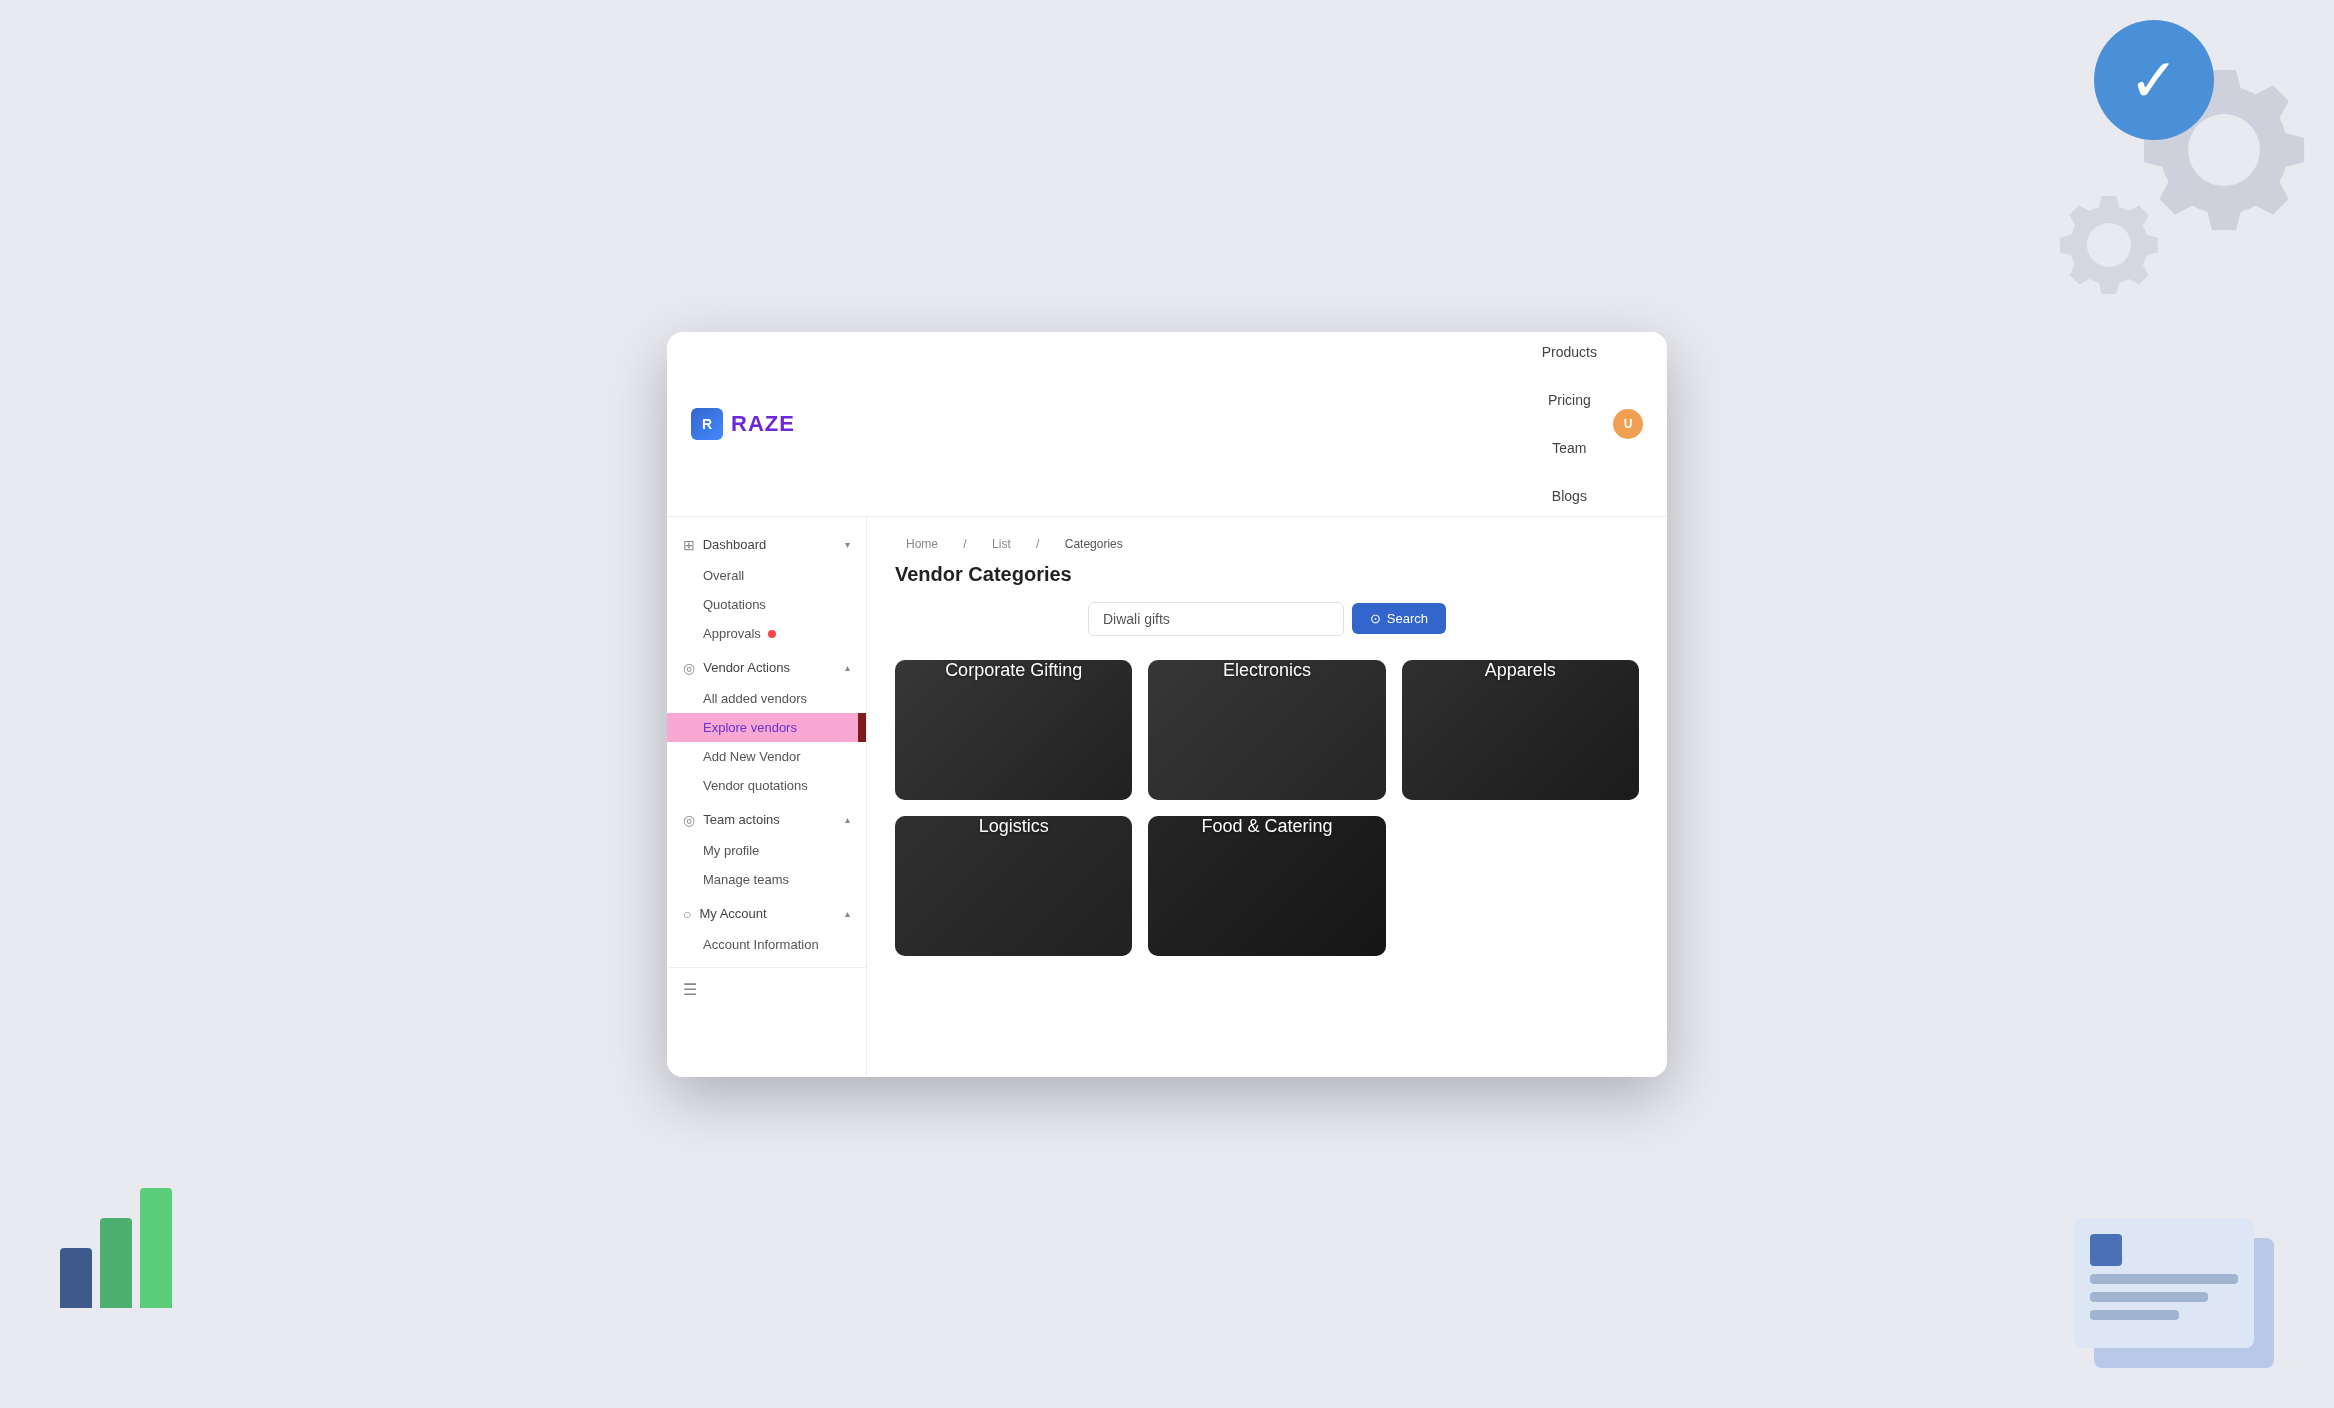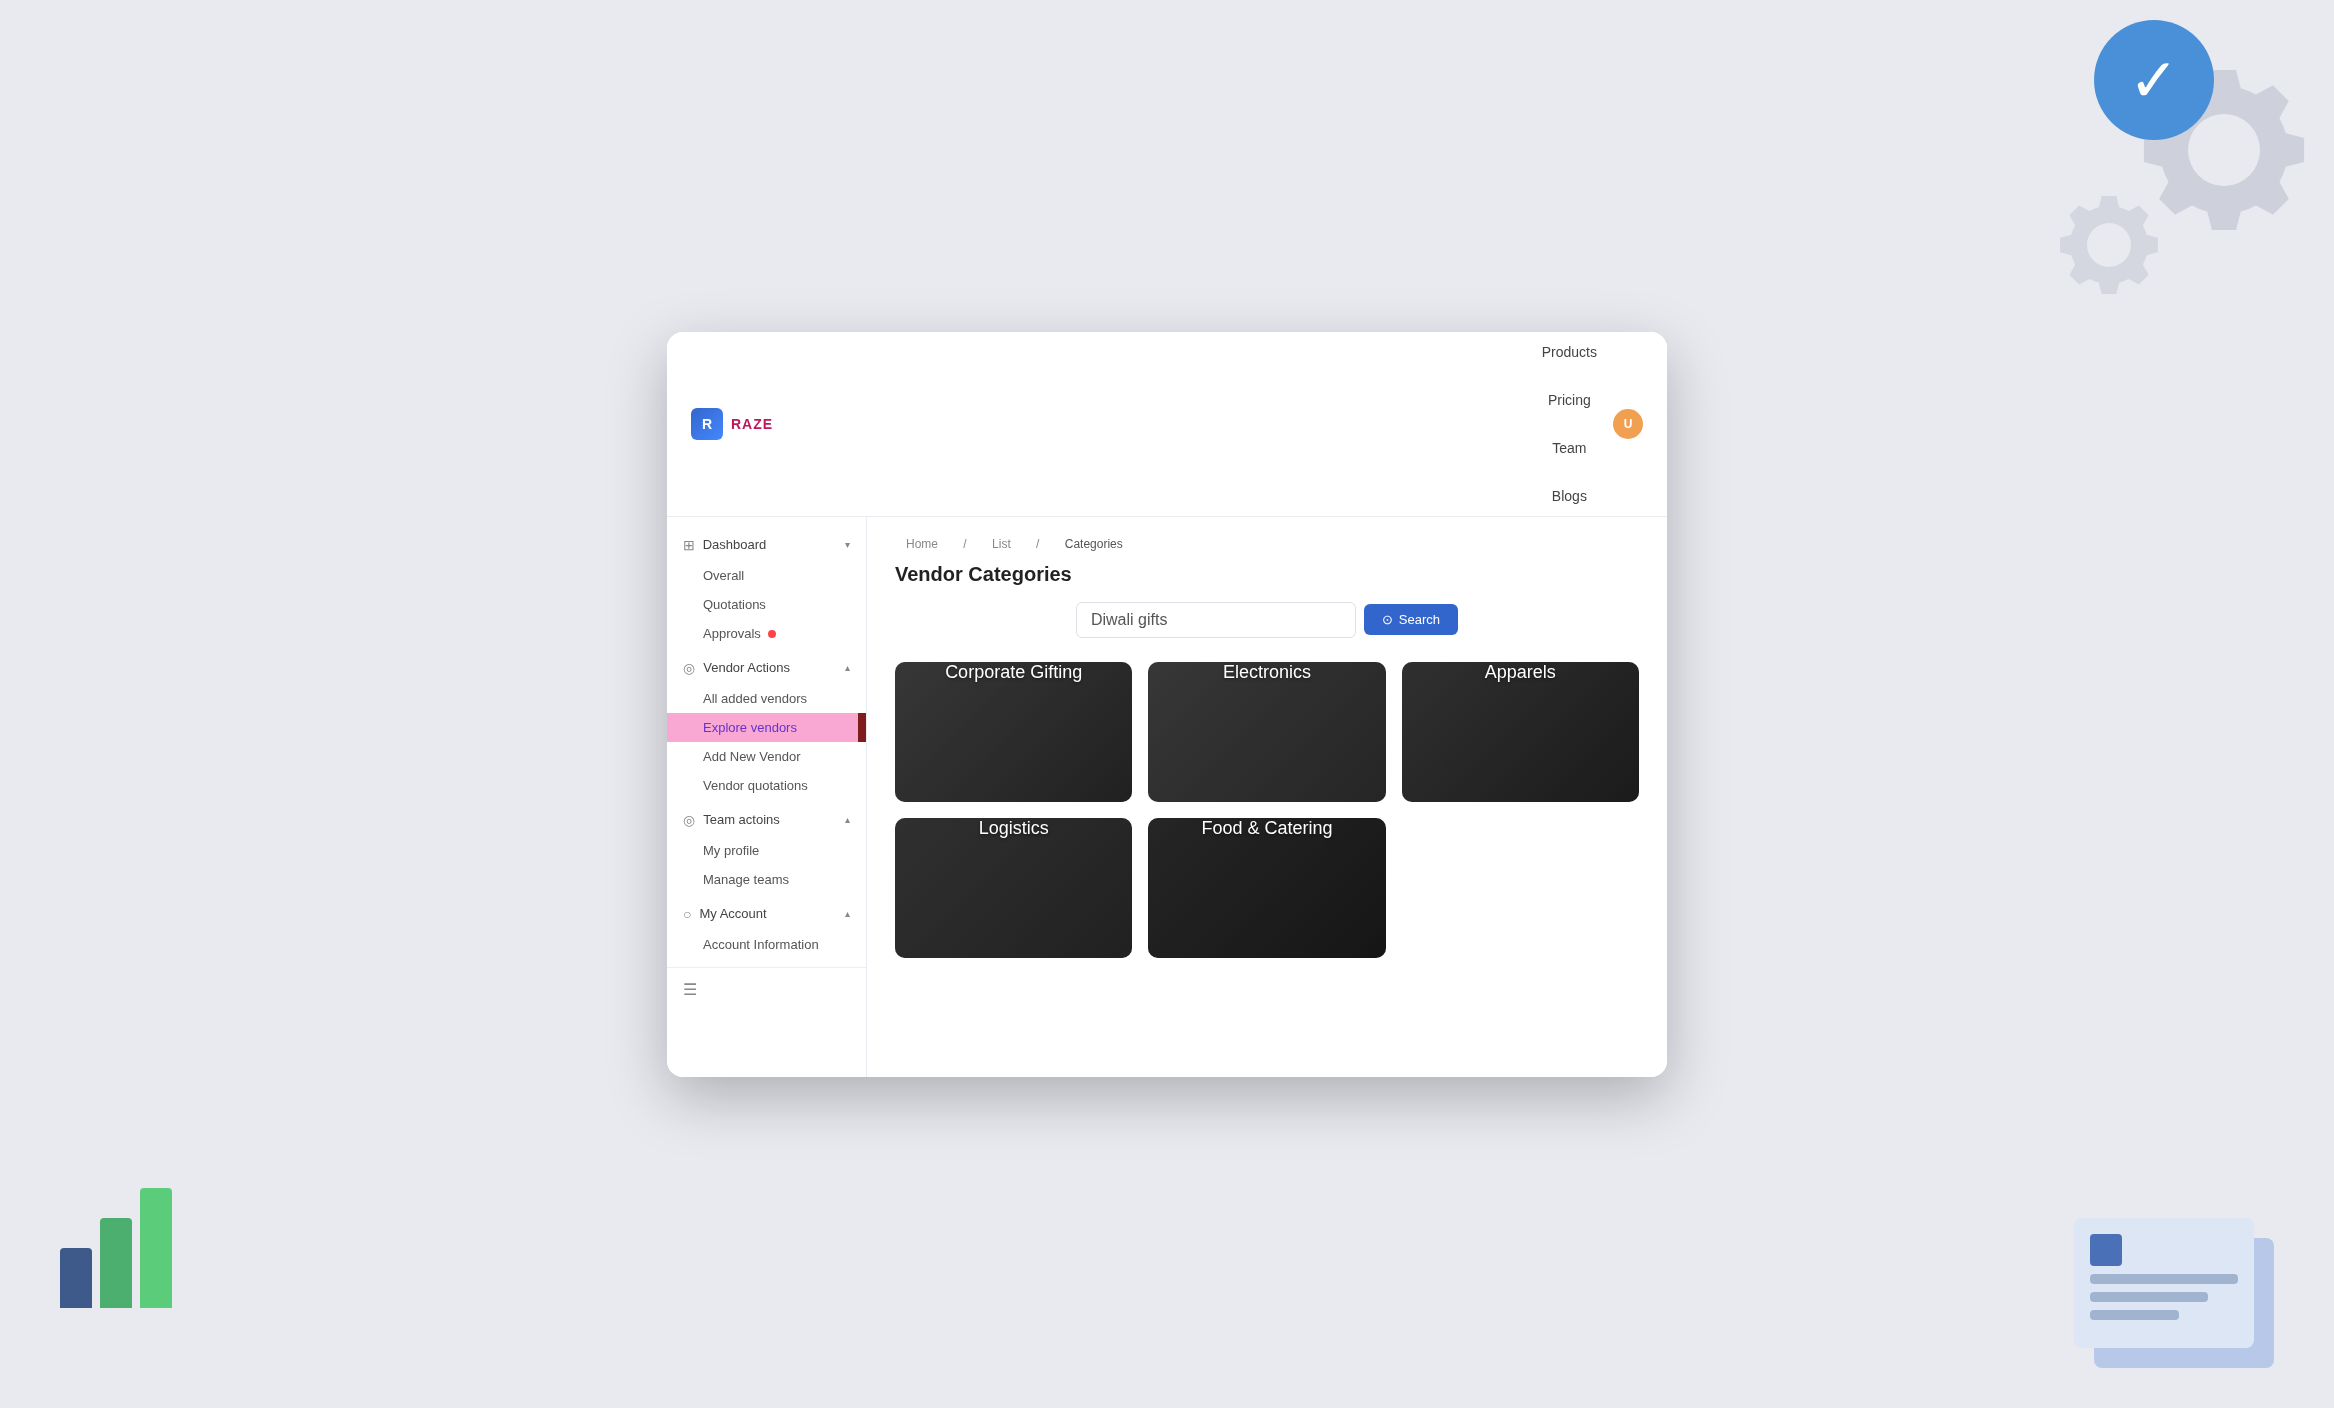--- a/index.html
+++ b/index.html
@@ -120,23 +120,23 @@
       background: linear-gradient(135deg, #3366cc, #4488ff);
       border-radius: 6px;
       display: flex;
       align-items: center;
       justify-content: center;
       color: white;
       font-weight: bold;
       font-size: 14px;
     }
     .logo-text {
-      font-size: 14px;
+      font-size: 22px;
       font-weight: 700;
-      color: #be185d;
+      color: #6d28d9;
       letter-spacing: 1px;
     }
     .nav-links {
       display: flex;
       gap: 32px;
       align-items: center;
       flex-direction: column;
     }
     .nav-link {
       font-size: 14px;
@@ -256,22 +256,22 @@
       display: flex;
       align-items: center;
       gap: 8px;
       margin-bottom: 24px;
       justify-content: center;
     }
     .search-input {
       border: 1px solid #dde1e8;
       border-radius: 6px;
       padding: 8px 14px;
-      font-size: 16px;
-      width: 280px;
+      font-size: 14px;
+      width: 256px;
       outline: none;
       color: #555;
     }
     .search-button {
       background: #3366cc;
       color: white;
       border: none;
       border-radius: 6px;
       padding: 8px 18px;
       font-size: 13px;

